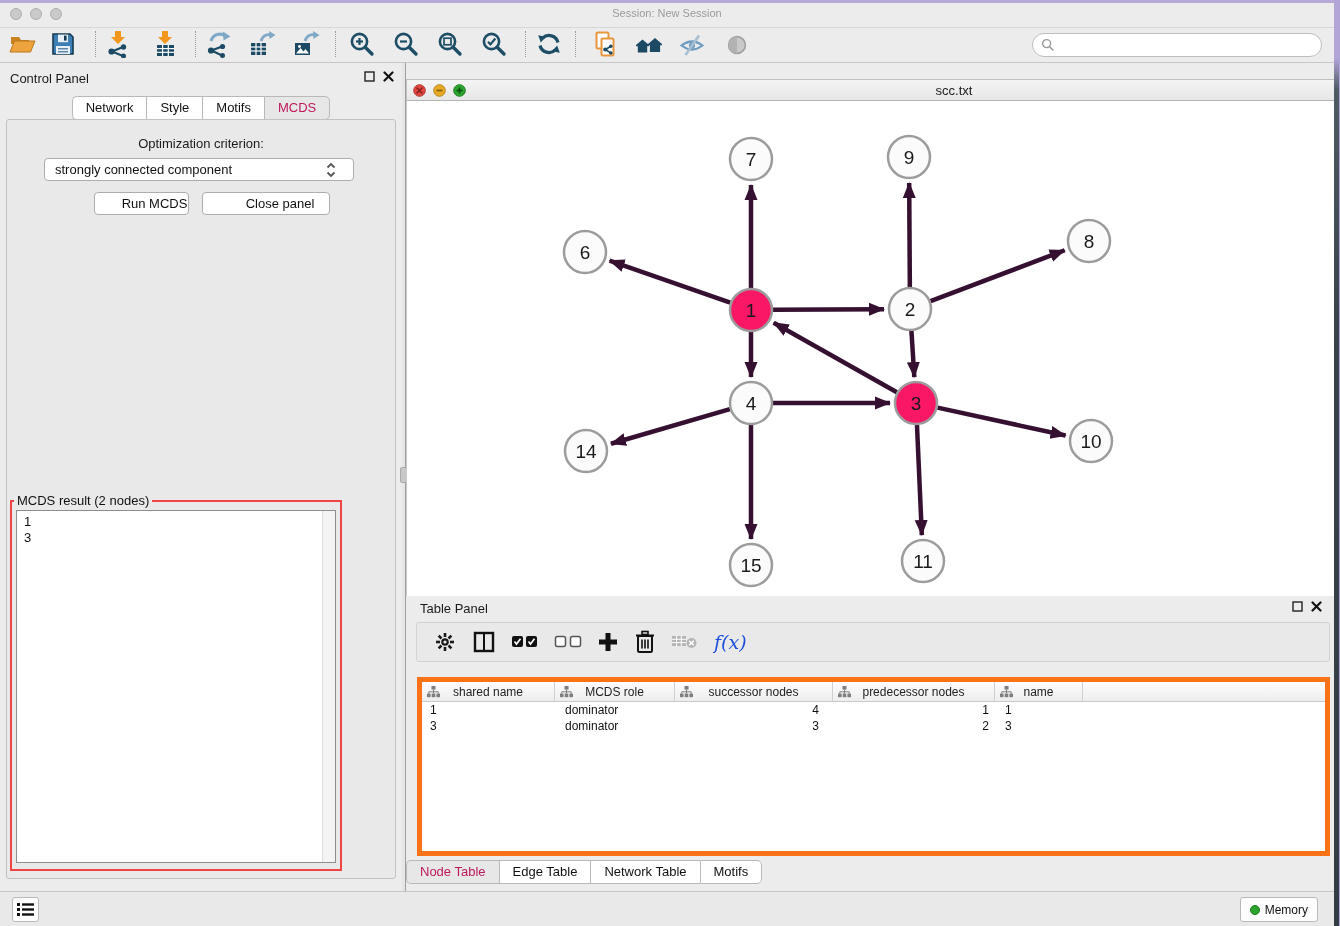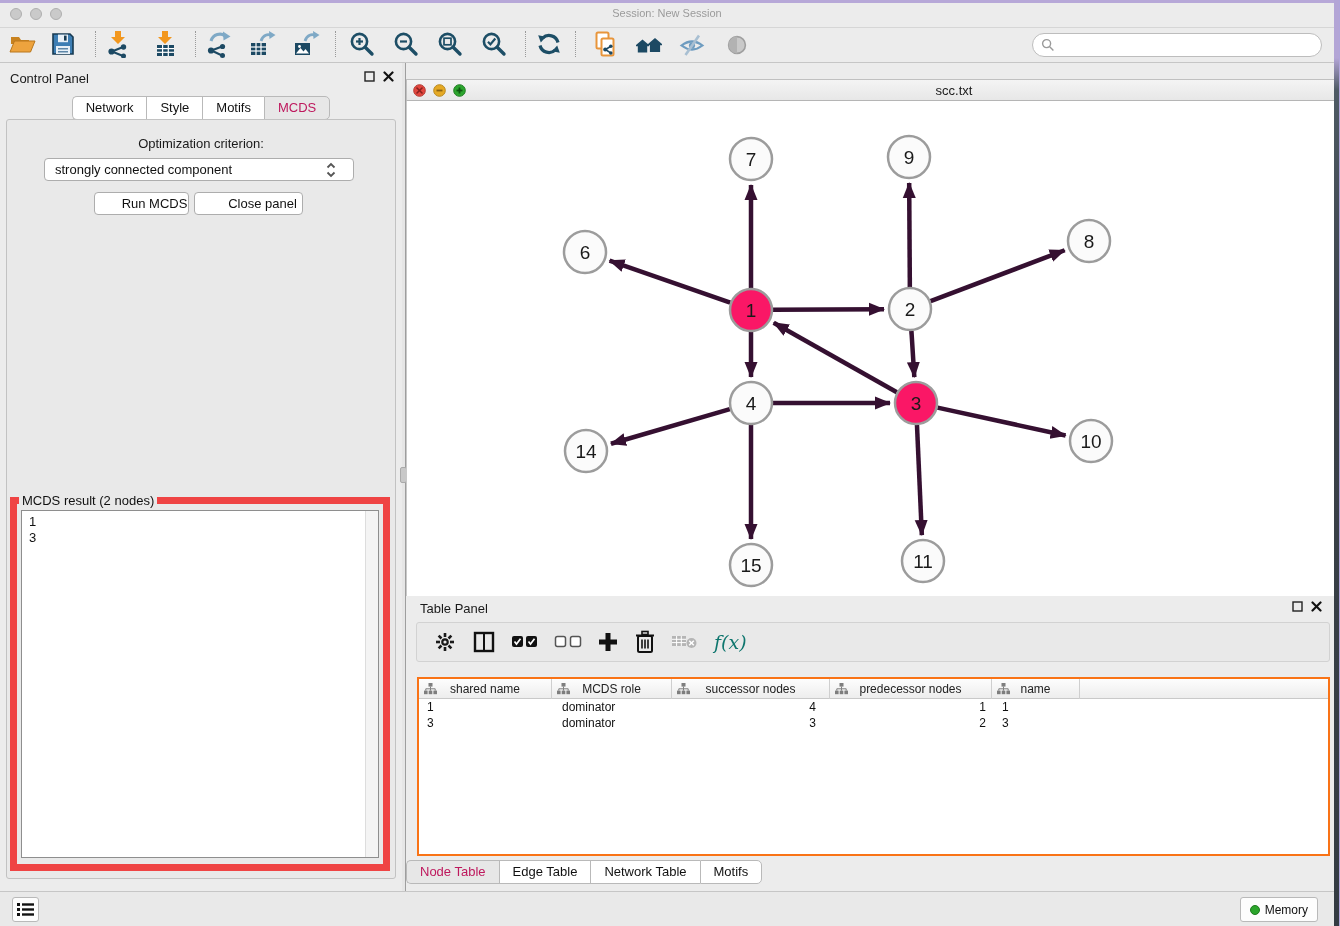--- a/index.html
+++ b/index.html
@@ -36,22 +36,22 @@
   .tab { font-size:13px; padding:3px 13px 4px 13px; background:#fff; border:1px solid #B9B9B9; border-right:none; color:#111; }
   .tab:first-child { border-top-left-radius:5px; border-bottom-left-radius:5px; }
   .tab:last-child { border-right:1px solid #B9B9B9; border-top-right-radius:5px; border-bottom-right-radius:5px; }
   .tab.active { background:#E7E7E7; color:#be185d; }
   .cp-frame { position:absolute; left:6px; top:56px; width:390px; height:760px; background:#E9E9E9; border:1px solid #C2C2C2; border-radius:3px; }
   .opt-label { position:absolute; left:0; top:73px; width:100%; text-align:center; font-size:13px; color:#1a1a1a; }
   .combo { position:absolute; left:44px; top:95px; width:310px; height:23px; background:#fff; border:1px solid #ADADAD; border-radius:4px; display:flex; align-items:center; padding:0 16px 0 10px; }
   .combo .val { flex:1; font-size:13px; color:#111; }
   .btn { position:absolute; top:129px; height:23px; background:#fff; border:1px solid #ADADAD; border-radius:4px; font-size:13px; color:#111; display:flex; align-items:center; justify-content:center; font-family:"Liberation Sans",sans-serif; }
   #run-btn { left:94px; width:95px;padding-left:26px; }
-  #closep-btn { left:194px; width:109px;padding-left:28px; }
-  fieldset.result { position:absolute; left:10px; top:430px; width:380px; height:378px; border:7px solid #ef4444; background:#E9E9E9; }
+  #closep-btn { left:202px; width:128px;padding-left:28px; }
+  fieldset.result { position:absolute; left:10px; top:430px; width:332px; height:378px; border:2px solid #ef4444; background:#E9E9E9; }
   fieldset.result legend { font-size:13px; color:#111; padding:0 3px; margin-left:2px; }
   .result-box { position:absolute; left:4px; top:2px; right:4px; bottom:6px; background:#fff; border:1px solid #8E8E8E; }
   .result-text { position:absolute; left:7px; top:3px; font-size:13px; line-height:16px; color:#111; white-space:pre; }
   .result-scroll { position:absolute; right:0; top:0; width:13px; height:100%; background:#F4F4F4; border-left:1px solid #DDD; }
 
   
   .v-divider { position:absolute; left:402px; top:0; width:4px; height:828px; background:#E6E6E6; border-right:1px solid #9E9E9E; }
   .v-divider .grab { position:absolute; left:-2px; top:404px; width:7px; height:16px; background:#C8C8C8; border:1px solid #AAA; border-radius:2px; }
 
   
@@ -59,22 +59,22 @@
   .net-titlebar { position:relative; height:22px; background:linear-gradient(180deg,#F4F4F4,#E7E7E7); border:1px solid #C0C0C0; border-bottom:1px solid #B5B5B5; }
   .net-lights { position:absolute; left:6px; top:4px; display:flex; gap:7px; }
   .net-title { position:absolute; left:0; right:0; top:3px; text-align:center; font-size:13px; color:#1a1a1a; }
   .net-canvas { position:relative; width:928px; height:504px; background:#fff; border-left:1px solid #C9C9C9; }
   .canvas-grab { position:absolute; left:450px; bottom:1px; width:8px; height:7px; background:#DCDCDC; border:1px solid #C2C2C2; }
 
   
   .table-panel { position:absolute; left:406px; top:533px; width:928px; height:292px; background:#ECECEC; }
   .tp-toolbar { position:absolute; left:10px; top:26px; right:4px; height:40px; background:#E9E9E9; border:1px solid #D2D2D2; border-radius:3px; display:flex; align-items:center; gap:15px; padding-left:16px; }
   .tp-icon { display:flex; align-items:center; justify-content:center; height:28px; }
-  .fx { font-family:"DejaVu Serif",serif; font-style:italic; font-size:19px; color:#0f766e; }
-  .tbl { position:absolute; left:11px; top:81px; right:4px; bottom:32px; background:#fff; border:2px solid #f97316; overflow:hidden; }
+  .fx { font-family:"DejaVu Serif",serif; font-style:italic; font-size:19px; color:#1d4ed8; }
+  .tbl { position:absolute; left:11px; top:81px; right:4px; bottom:32px; background:#fff; border:5px solid #f97316; overflow:hidden; }
   .tbl-head { display:flex; height:20px; background:linear-gradient(180deg,#FDFDFD,#EDEDED); border-bottom:1px solid #C9C9C9; }
   .th { position:relative; height:20px; border-right:1px solid #CFCFCF; display:flex; align-items:center; justify-content:center; font-size:12px; color:#222; }
   .th .tree { position:absolute; left:5px; top:4px; }
   .tbl-row { display:flex; height:16px; }
   .td { font-size:12px; color:#111; line-height:16px; overflow:hidden; white-space:nowrap; }
   .tp-tabs { position:absolute; left:0; bottom:4px; width:100%; display:flex; justify-content:flex-start; }
 
   
   .statusbar { position:absolute; left:0; top:891px; width:1334px; height:35px; background:#E9E9E9; border-top:1px solid #C6C6C6; }
   .list-btn { position:absolute; left:12px; top:5px; width:27px; height:25px; background:#FDFDFD; border:1px solid #B9B9B9; border-radius:3px; display:flex; align-items:center; justify-content:center; }

